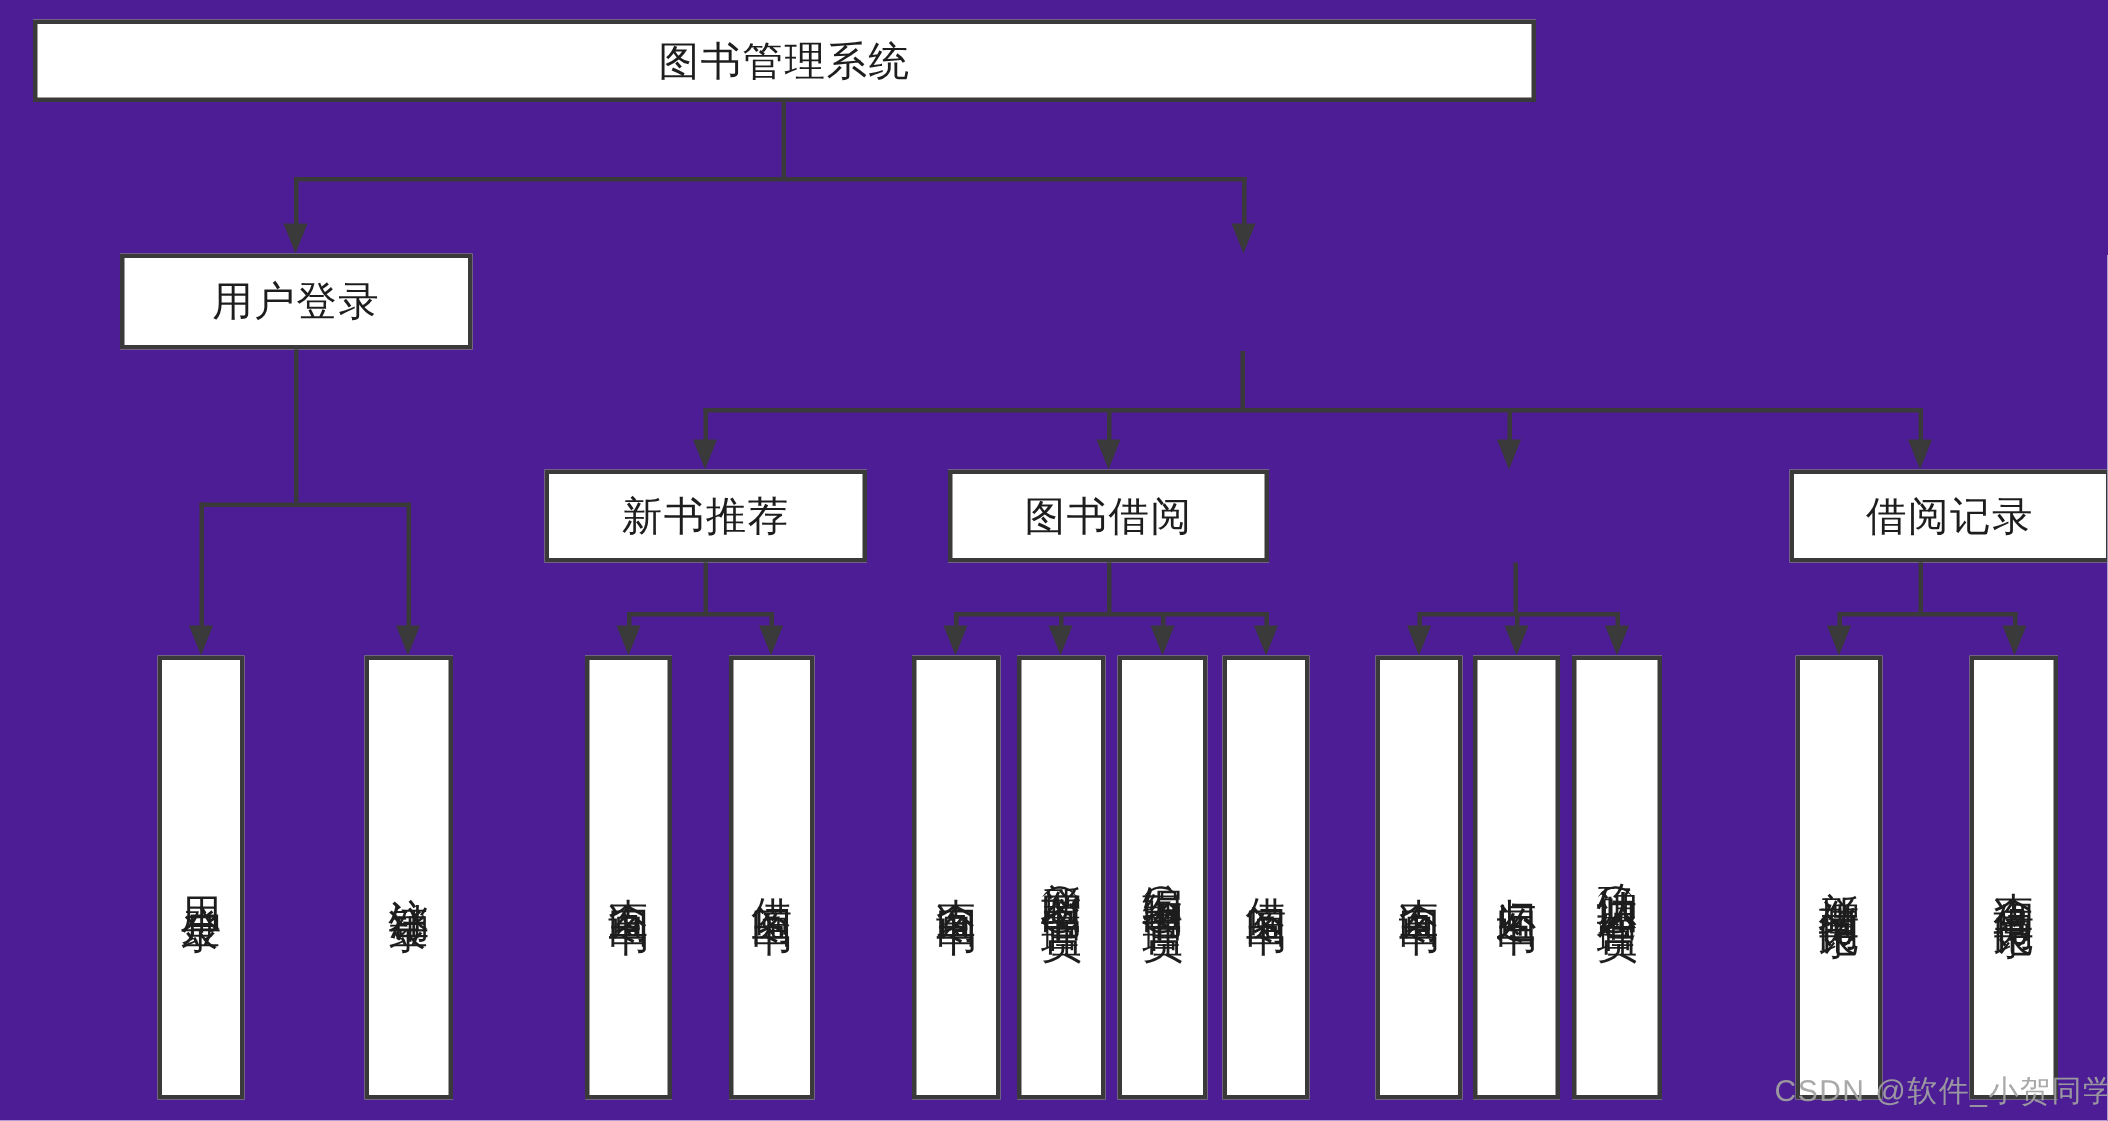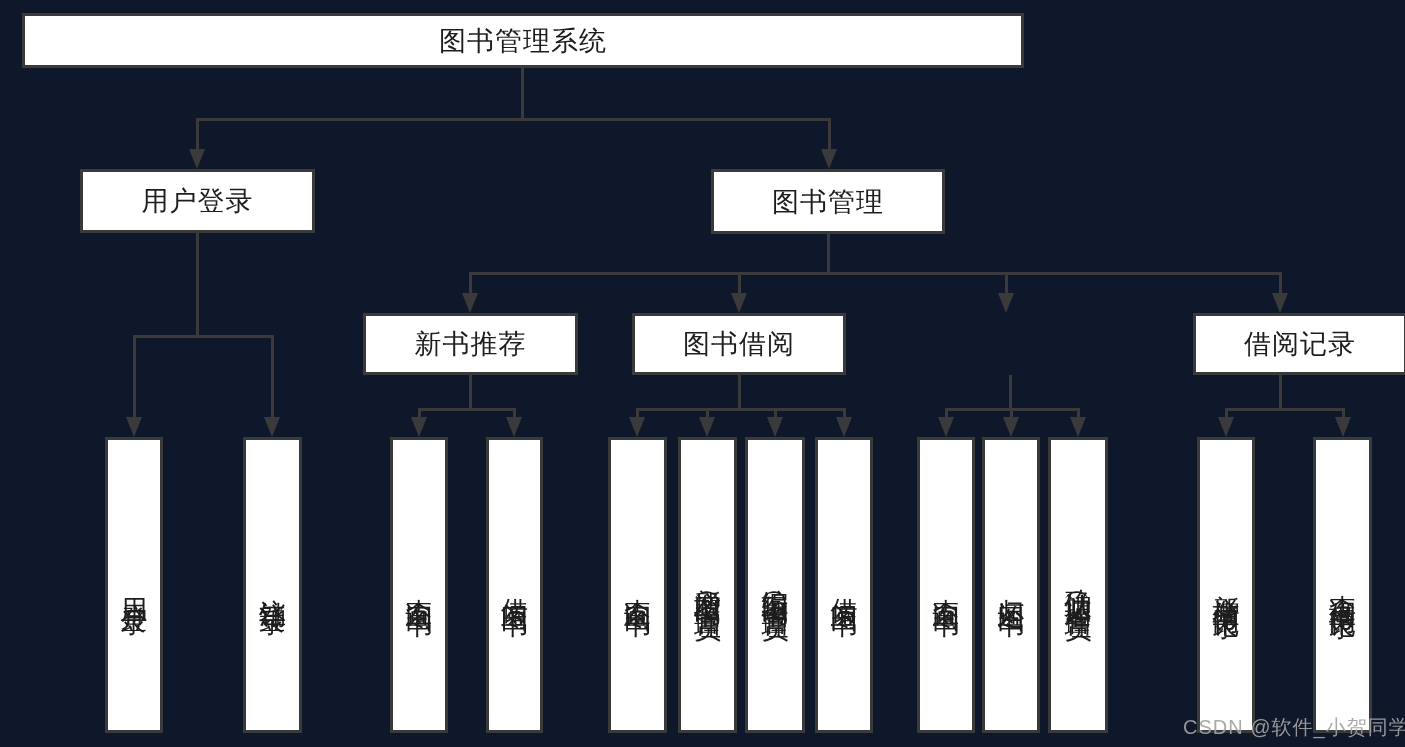--- a/index.html
+++ b/index.html
@@ -1,20 +1,20 @@
 <!DOCTYPE html>
 <html><head>
 <meta charset="utf-8">
 <style>
   html, body { margin: 0; padding: 0; background: #ffffff; }
   #canvas {
     position: relative;
     width: 1405px;
     height: 747px;
-    background: #0f172a;
+    background: #4c1d95;
     font-family: "Liberation Sans", sans-serif;
     overflow: hidden;
   }
   .box {
     position: absolute;
     box-sizing: border-box;
     border: 3px solid #3a3a3a;
     background: #ffffff;
     color: #1d1d1d;
     display: flex;
@@ -70,23 +70,20 @@
     <div class="hline" style="left:196px; top:118px; width:635px;"></div>
     <div class="stem" style="left:196px; top:118px; height:33px;"></div>
     <div class="arrow" style="left:189px; top:149px;"></div>
     <div class="stem" style="left:828px; top:118px; height:33px;"></div>
     <div class="arrow" style="left:821px; top:149px;"></div>
   </div>
 
   <div class="box" style="left:80px; top:169px; width:235px; height:64px;">
     <span>用户登录</span>
   </div>
-  <div class="box" style="left:711px; top:169px; width:234px; height:65px;">
-    <span>图书管理</span>
-  </div>
 
   <div>
     <div class="vline" style="left:196px; top:233px; height:102px;"></div>
     <div class="hline" style="left:133px; top:335px; width:141px;"></div>
     <div class="stem" style="left:133px; top:335px; height:84px;"></div>
     <div class="arrow" style="left:126px; top:417px;"></div>
     <div class="stem" style="left:271px; top:335px; height:84px;"></div>
     <div class="arrow" style="left:264px; top:417px;"></div>
   </div>
 

